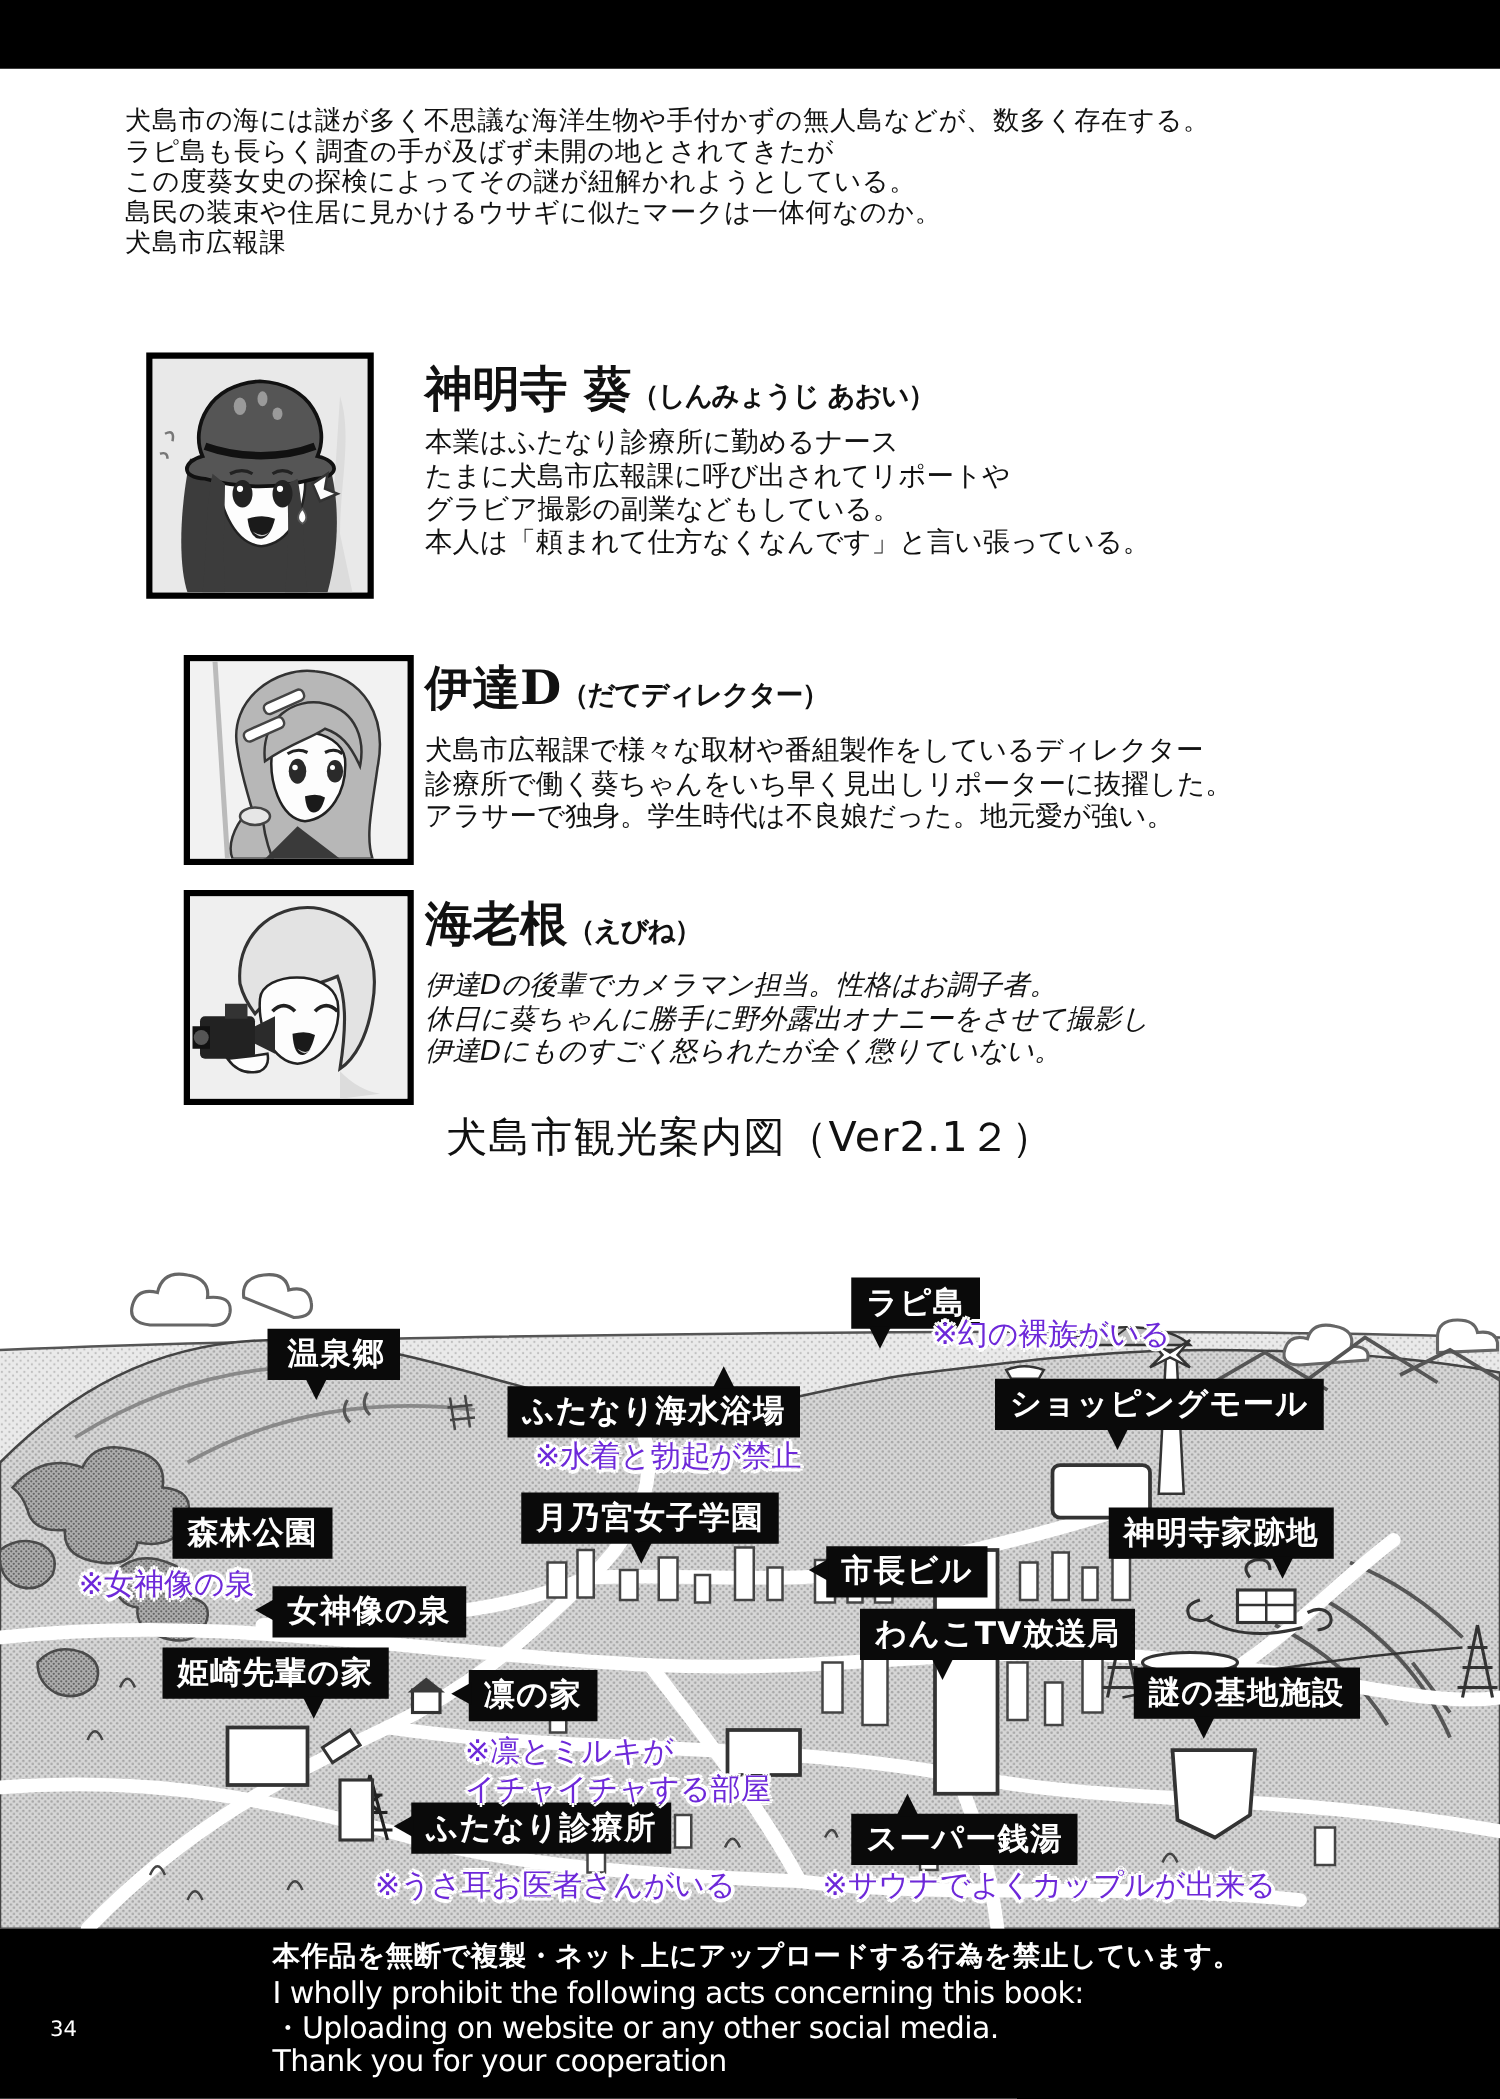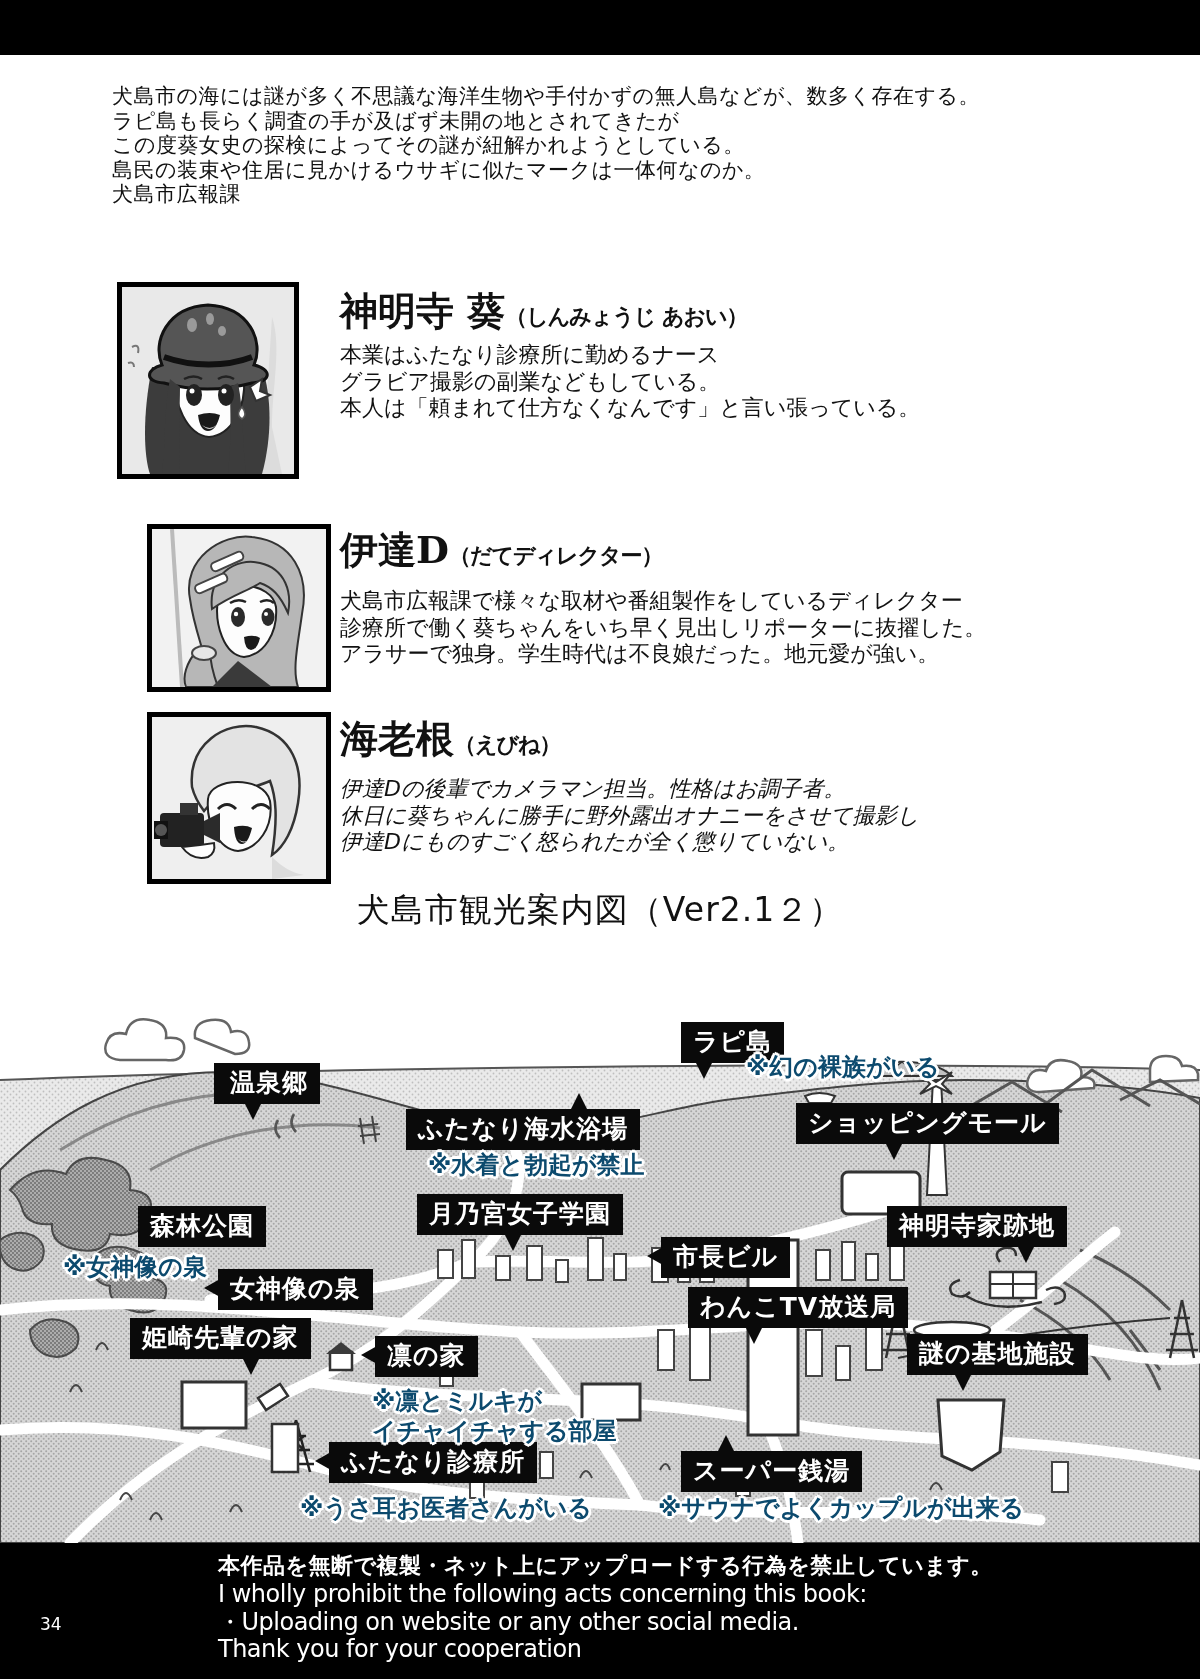--- a/index.html
+++ b/index.html
@@ -3,35 +3,35 @@
 <meta charset="utf-8">
 <style>
   html,body{margin:0;padding:0;}
   body{width:1200px;height:1679px;position:relative;background:#fff;overflow:hidden;
        font-family:"DejaVu Sans","Liberation Sans",sans-serif;color:#111;}
   .abs{position:absolute;}
   
   #top-bar{left:0;top:0;width:1200px;height:55px;background:#000;}
   #footer-band{left:0;top:1543px;width:1200px;height:136px;background:#000;}
   
-  #intro{left:100px;top:84px;font-size:21px;line-height:24.6px;letter-spacing:.5px;white-space:nowrap;margin-left:12px;}
+  #intro{left:100px;top:84px;font-size:21px;line-height:24.6px;letter-spacing:.5px;white-space:nowrap;}
   
   .portrait{border:5px solid #000;background:#ececec;overflow:hidden;}
   .char-name{font-family:"DejaVu Serif","Liberation Serif",serif;font-weight:bold;font-size:38px;white-space:nowrap;}
   .char-name .furi{font-size:22px;font-weight:bold;letter-spacing:-1px;}
   .char-desc{font-size:22px;line-height:26.5px;white-space:nowrap;}
   
   #map-title{left:0;top:888px;width:1200px;text-align:center;font-size:33px;letter-spacing:1px;white-space:nowrap;}
   .map-label{position:absolute;background:#0a0a0a;color:#fff;font-weight:bold;font-size:25px;
              padding:3px 12px 5px;white-space:nowrap;letter-spacing:1px;z-index:5;}
   .ptr{position:absolute;width:0;height:0;z-index:4;}
   .ptr-down{border-left:9px solid transparent;border-right:9px solid transparent;border-top:18px solid #0a0a0a;bottom:-16px;}
   .ptr-up{border-left:9px solid transparent;border-right:9px solid transparent;border-bottom:18px solid #0a0a0a;top:-16px;}
   .ptr-left{border-top:9px solid transparent;border-bottom:9px solid transparent;border-right:16px solid #0a0a0a;left:-14px;top:10px;}
-  .map-note{position:absolute;color:#0c4a6e;font-weight:bold;font-size:24px;white-space:pre-line;z-index:6;line-height:30px;
+  .map-note{position:absolute;color:#6d28d9;font-weight:normal;font-size:24px;white-space:pre-line;z-index:6;line-height:30px;
             text-shadow:-2px -2px 0 #fff,2px -2px 0 #fff,-2px 2px 0 #fff,2px 2px 0 #fff,0 -3px 0 #fff,0 3px 0 #fff,-3px 0 0 #fff,3px 0 0 #fff;}
   
   #footer-text{left:218px;top:1551px;color:#fff;z-index:2;}
   #footer-text .jp{font-size:22px;font-weight:bold;line-height:30px;letter-spacing:.5px;white-space:nowrap;}
   #footer-text .en{font-size:24px;line-height:27.5px;letter-spacing:-.5px;white-space:nowrap;}
   #page-num{left:40px;top:1614px;color:#fff;font-size:17px;z-index:2;}
 </style>
 </head>
 <body>
 
@@ -76,20 +76,21 @@
 
     <path d="M120,120 q6,8 0,12 q-7,-4 0,-12 Z" fill="#fff" stroke="#555" stroke-width="1.5"></path>
     <path d="M10,60 q8,-4 6,6 M6,76 q6,-2 6,4" stroke="#777" stroke-width="2" fill="none"></path>
   </svg>
 </div>
 <div class="abs char-name" style="left:340px;top:286px;">
   <span>神明寺 葵</span><span class="furi">（しんみょうじ あおい）</span>
 </div>
 <div class="abs char-desc" style="left:340px;top:342px;">
   <div>本業はふたなり診療所に勤めるナース</div>
+  <div>たまに犬島市広報課に呼び出されてリポートや</div>
   <div>グラビア撮影の副業などもしている。</div>
   <div>本人は「頼まれて仕方なくなんです」と言い張っている。</div>
 </div>
 
 <div class="abs portrait" style="left:147px;top:524px;width:174px;height:158px;">
   <svg width="174" height="158" viewBox="0 0 174 158">
     <rect width="174" height="158" fill="#f2f2f2"></rect>
     <path d="M20,0 L30,158" stroke="#bbb" stroke-width="4"></path>
 
     <path d="M38,70 C30,30 70,4 100,8 C140,12 158,45 150,85 C146,115 140,140 146,158 L60,158 C52,120 42,100 38,70 Z" fill="#b7b7b7" stroke="#333" stroke-width="2"></path>

